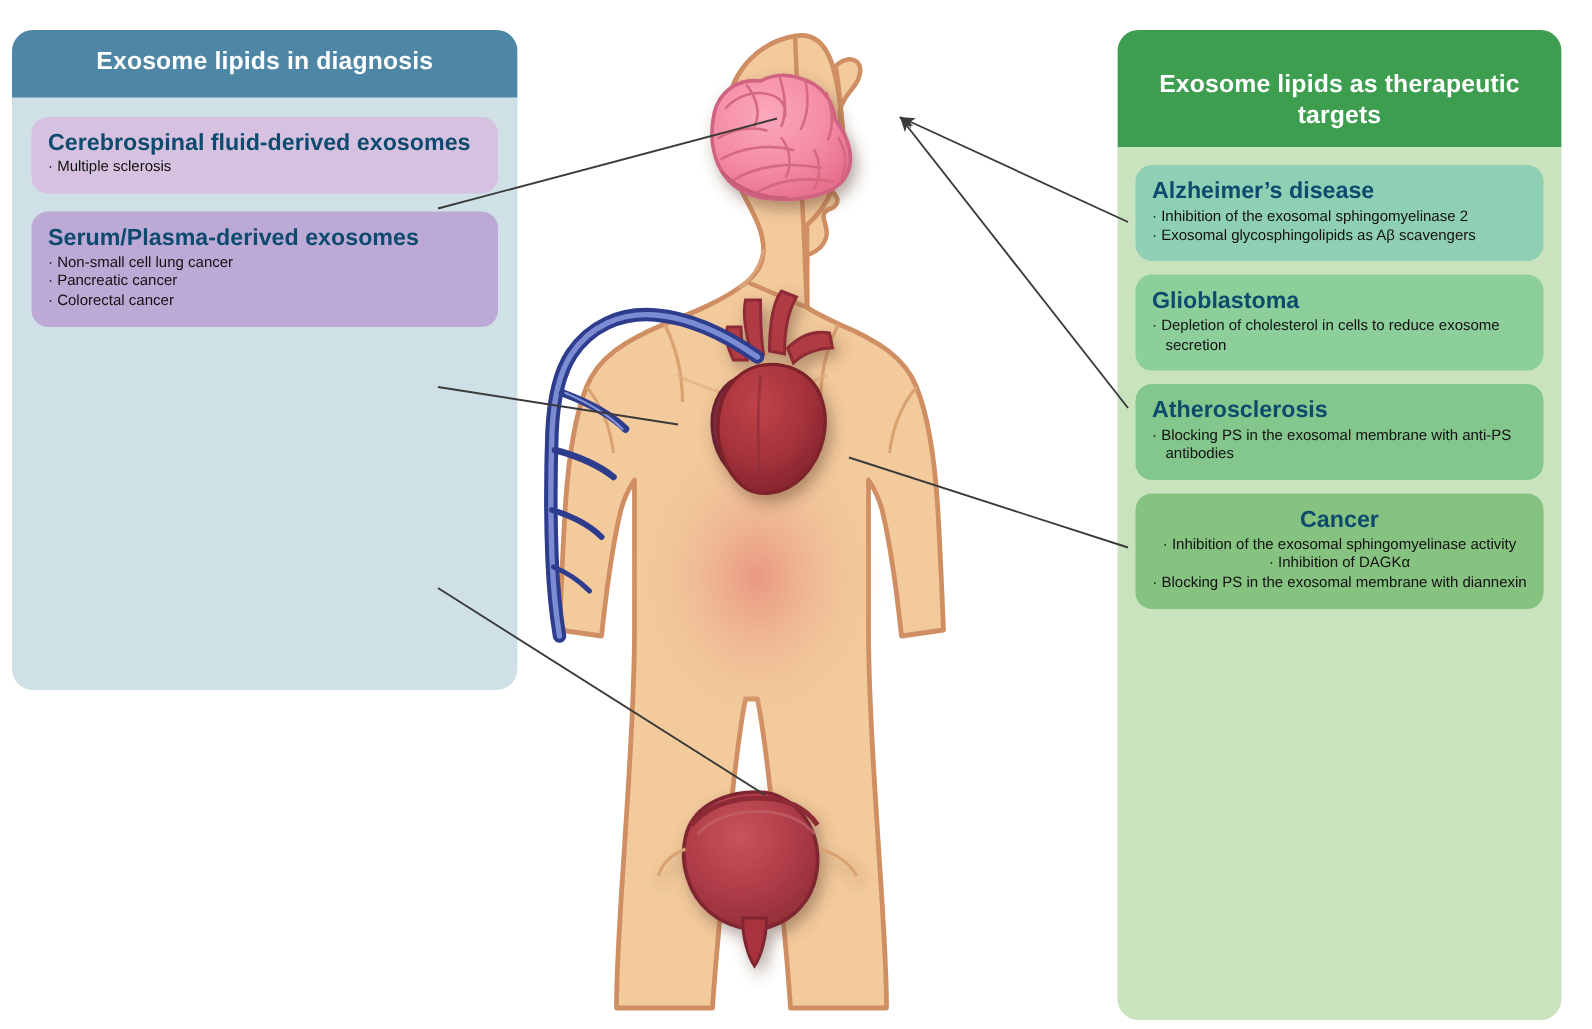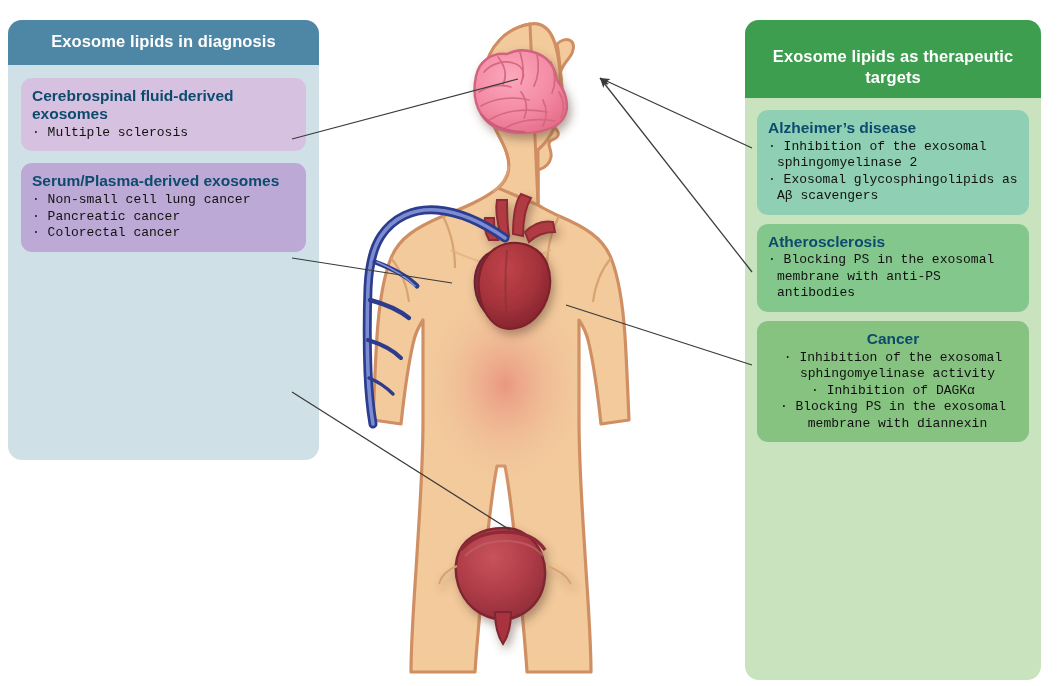--- a/index.html
+++ b/index.html
@@ -5,39 +5,39 @@
   html,body{margin:0;padding:0;background:#ffffff;}
   body{width:1061px;height:686px;position:relative;overflow:hidden;
        font-family:"Liberation Sans","DejaVu Sans",sans-serif;}
 
   .panel{position:absolute;border-radius:14px;overflow:hidden;}
   .panel-header{width:100%;box-sizing:border-box;text-align:center;
                 color:#ffffff;font-weight:bold;letter-spacing:.1px;}
   .panel-body{box-sizing:border-box;}
 
   
-  #left-panel{left:8px;top:20px;width:311px;height:440px;background:#cfe1e6;}
+  #left-panel{left:8px;top:20px;width:337px;height:440px;background:#cfe1e6;}
   #left-panel .panel-header{background:#4e86a5;font-size:16.5px;
         padding:12px 10px 13px;line-height:1.2;}
   #left-panel .panel-body{padding:13px 13px 14px;display:flex;
         flex-direction:column;gap:12px;}
 
   
   #right-panel{left:745px;top:20px;width:296px;height:660px;background:#c9e3bf;}
   #right-panel .panel-header{background:#3d9e50;font-size:16.5px;
         padding:26px 10px 11px;line-height:1.25;}
   #right-panel .panel-body{padding:12px 12px 12px;display:flex;
         flex-direction:column;gap:9px;}
 
   .card{border-radius:11px;padding:9px 11px 10px;}
   .card-title{font-weight:bold;font-size:15.5px;color:#0c4a6e;
               line-height:1.2;margin-bottom:1px;}
   .card ul{margin:0;padding:0;list-style:none;}
-  .card li{font-size:13px;color:#111;line-height:1.27;
-           text-indent:-9px;padding-left:9px;font-family:Liberation Mono, monospace;}
+  .card li{font-size:10px;color:#111;line-height:1.27;
+           text-indent:-9px;padding-left:9px;}
 
   
   .c-lav1{background:#d6c2e0;}
   .c-lav2{background:#bda9d6;}
   .c-lav3{background:#a79ac9;}
   .c-grn1{background:#8fd0b4;}
   .c-grn2{background:#8ccf9b;}
   .c-grn3{background:#84c78c;}
   .c-grn4{background:#86c280;text-align:center;}
   .c-grn5{background:#86bd7c;}
@@ -82,20 +82,26 @@
   <div class="panel-body">
 
     <div class="card c-grn1">
       <div class="card-title">Alzheimer’s disease</div>
       <ul>
         <li>· Inhibition of the exosomal sphingomyelinase 2</li>
         <li>· Exosomal glycosphingolipids as Aβ scavengers</li>
       </ul>
     </div>
 
+    <div class="card c-grn2">
+      <div class="card-title">Glioblastoma</div>
+      <ul>
+        <li>· Depletion of cholesterol in cells to reduce exosome secretion</li>
+      </ul>
+    </div>
 
     <div class="card c-grn3">
       <div class="card-title">Atherosclerosis</div>
       <ul>
         <li>· Blocking PS in the exosomal membrane with anti-PS antibodies</li>
       </ul>
     </div>
 
     <div class="card c-grn4">
       <div class="card-title">Cancer</div>

